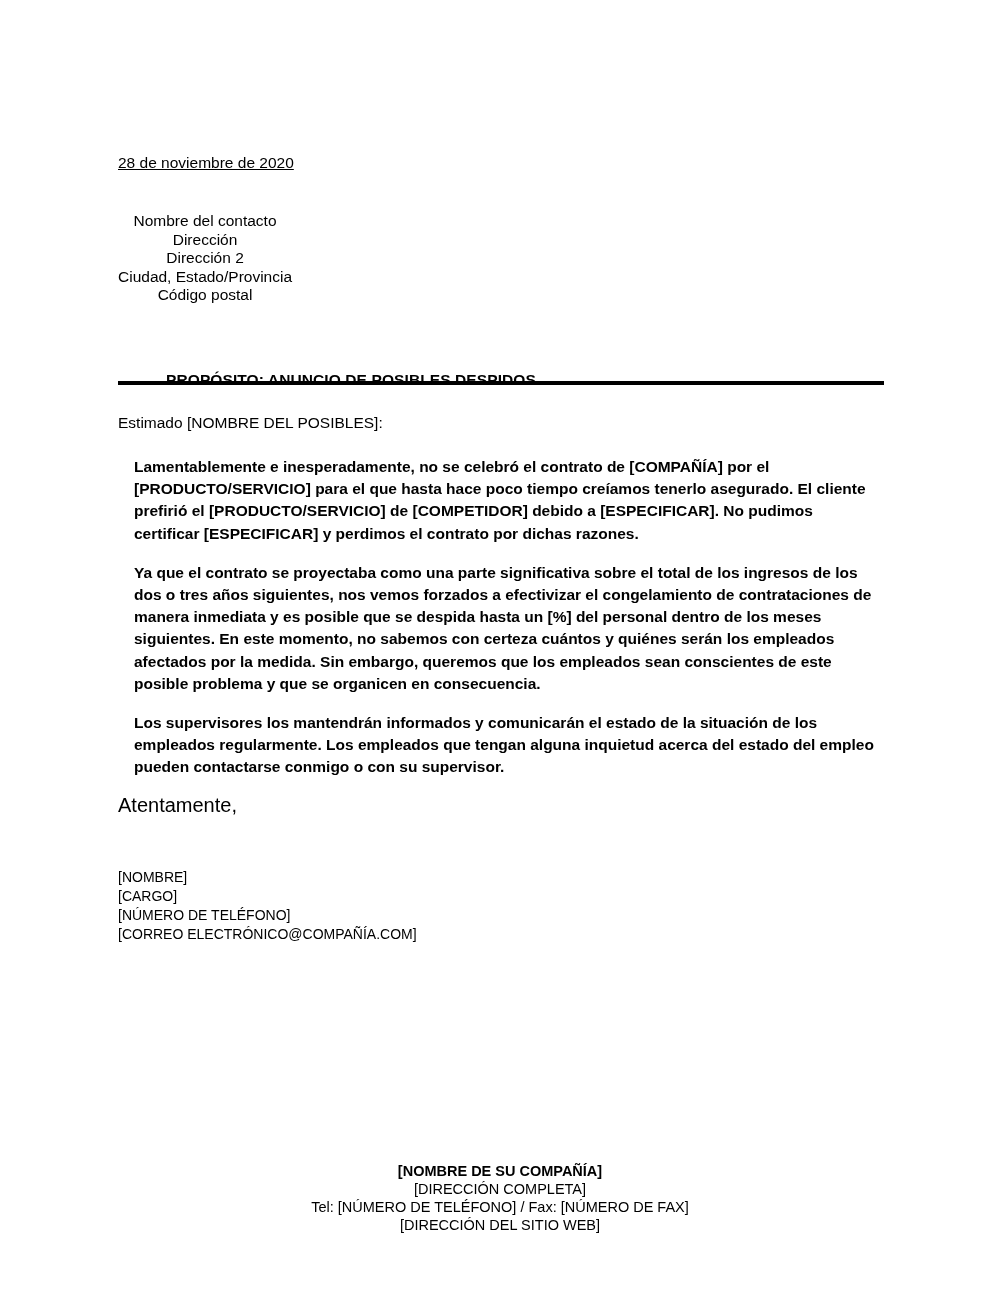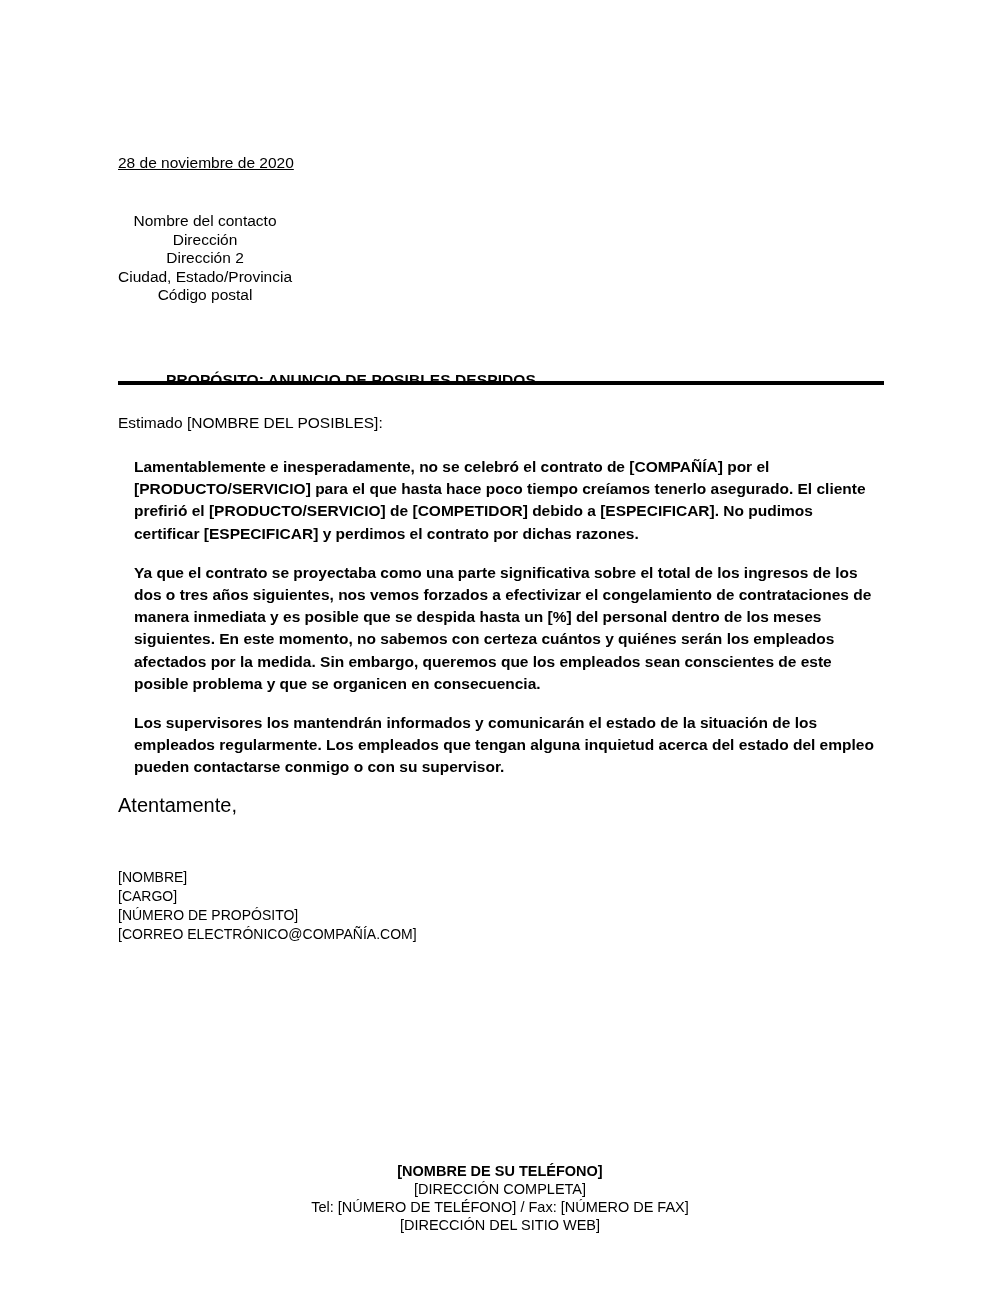--- a/index.html
+++ b/index.html
@@ -168,26 +168,26 @@
       <p>Lamentablemente e inesperadamente, no se celebró el contrato de [COMPAÑÍA] por el [PRODUCTO/SERVICIO] para el que hasta hace poco tiempo creíamos tenerlo asegurado. El cliente prefirió el [PRODUCTO/SERVICIO] de [COMPETIDOR] debido a [ESPECIFICAR]. No pudimos certificar [ESPECIFICAR] y perdimos el contrato por dichas razones.</p>
       <p>Ya que el contrato se proyectaba como una parte significativa sobre el total de los ingresos de los dos o tres años siguientes, nos vemos forzados a efectivizar el congelamiento de contrataciones de manera inmediata y es posible que se despida hasta un [%] del personal dentro de los meses siguientes. En este momento, no sabemos con certeza cuántos y quiénes serán los empleados afectados por la medida. Sin embargo, queremos que los empleados sean conscientes de este posible problema y que se organicen en consecuencia.</p>
       <p>Los supervisores los mantendrán informados y comunicarán el estado de la situación de los empleados regularmente. Los empleados que tengan alguna inquietud acerca del estado del empleo pueden contactarse conmigo o con su supervisor.</p>
     </div>
 
     <div class="closing">Atentamente,</div>
 
     <div class="signature-block">
       <div class="sig-line">[NOMBRE]</div>
       <div class="sig-line">[CARGO]</div>
-      <div class="sig-line">[NÚMERO DE PROPÓSITO]</div>
+      <div class="sig-line">[NÚMERO DE TELÉFONO]</div>
       <div class="sig-line">[CORREO ELECTRÓNICO@COMPAÑÍA.COM]</div>
     </div>
 
   </div>
 
   <div class="footer">
-    <div class="footer-company">[NOMBRE DE SU TELÉFONO]</div>
+    <div class="footer-company">[NOMBRE DE SU COMPAÑÍA]</div>
     <div class="footer-line">[DIRECCIÓN COMPLETA]</div>
     <div class="footer-line">Tel: [NÚMERO DE TELÉFONO] / Fax: [NÚMERO DE FAX]</div>
     <div class="footer-line">[DIRECCIÓN DEL SITIO WEB]</div>
   </div>
 
 </div>
 
 </body></html>

